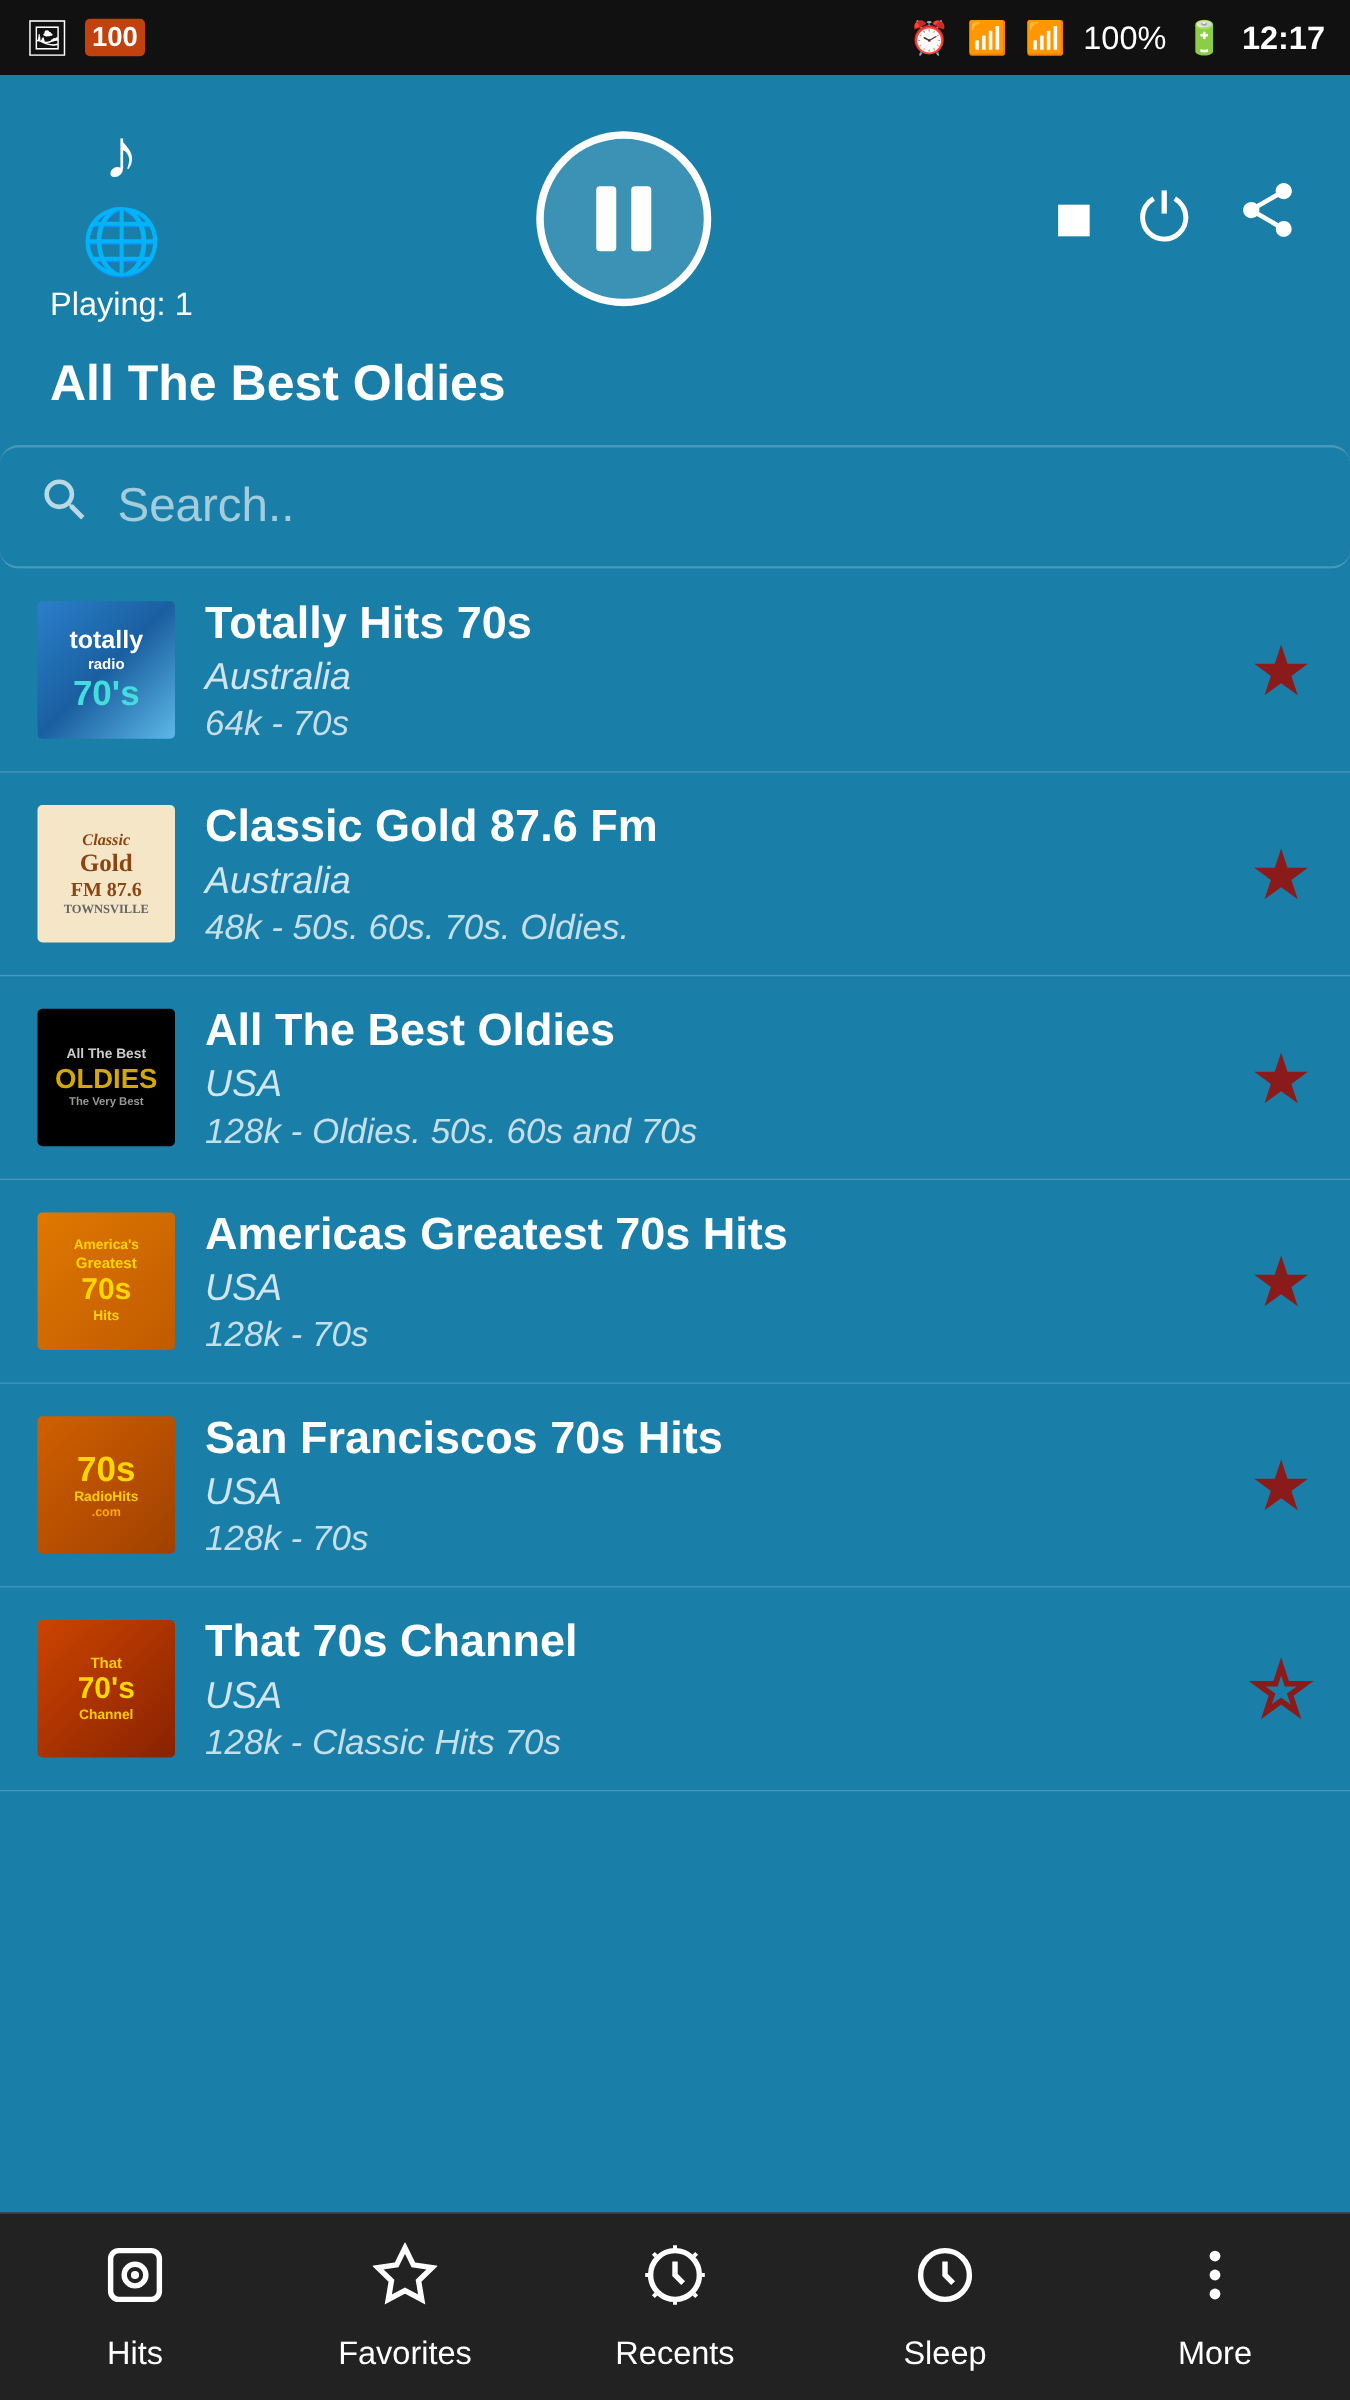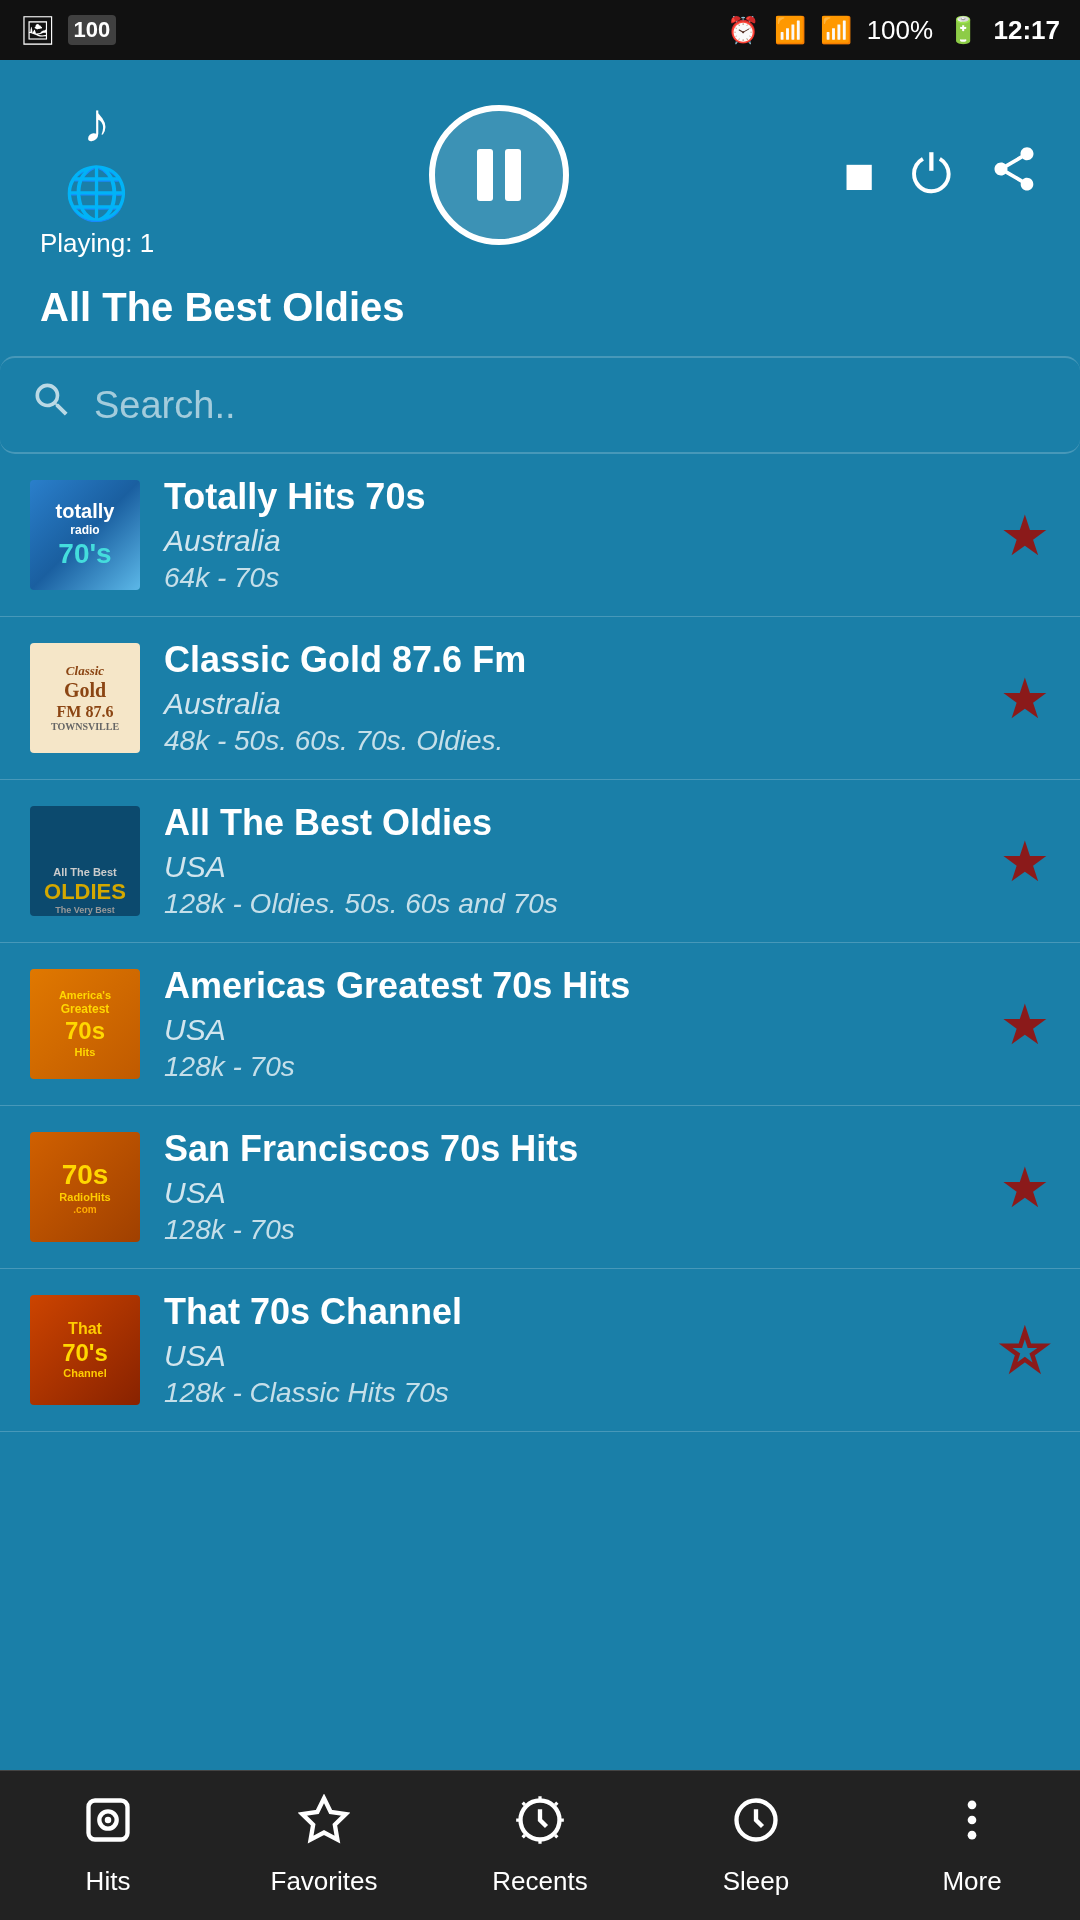--- a/index.html
+++ b/index.html
@@ -182,25 +182,24 @@
       padding: 6px;
     }
     .logo-classic {
       background: #f5e6c8;
       color: #8b4513;
       text-align: center;
       font-family: serif;
       font-size: 22px;
     }
     .logo-oldies {
-      background: #0c4a6e;
+      background: #000000;
       color: #d4a800;
       font-size: 22px;
       text-align: center;
-      align-items: flex-end;
     }
     .logo-americas {
       background: linear-gradient(135deg, #e07800, #c05a00);
       color: #ffd700;
       font-size: 18px;
       text-align: center;
     }
     .logo-sf {
       background: linear-gradient(135deg, #d06000, #a04000);
       color: #ffd700;
@@ -242,21 +241,21 @@
     .nav-label {
       font-size: 26px;
     }
   </style>
 </head>
 <body>
 
 <div class="status-bar">
   <div class="status-left">
     <span>🖼</span>
-    <span style="background:#404040;padding:2px 6px;border-radius:4px;font-size:22px;font-weight:bold;">100</span>
+    <span style="background:#c2410c;padding:2px 6px;border-radius:4px;font-size:22px;font-weight:bold;">100</span>
   </div>
   <div class="status-right">
     <span>⏰</span>
     <span>📶</span>
     <span>📶</span>
     <span>100%</span>
     <span>🔋</span>
     <span style="font-weight:bold;">12:17</span>
   </div>
 </div>
@@ -384,21 +383,21 @@
       <div class="station-name">San Franciscos 70s Hits</div>
       <div class="station-country">USA</div>
       <div class="station-bitrate">128k - 70s</div>
     </div>
     <span class="star-icon">★</span>
   </div>
 
   <div class="station-item">
     <div class="station-logo logo-that70s">
       <div style="font-size:13px;font-weight:bold;line-height:1.2;color:#ffd700;text-align:center;">
-        <div style="font-size:16px;color:#ffcc00;">That</div>
+        <div style="font-size:12px;color:#ffcc00;">That</div>
         <div style="font-size:24px;font-weight:900;color:#ffd700;">70's</div>
         <div style="font-size:11px;color:#ffcc00;">Channel</div>
       </div>
     </div>
     <div class="station-info">
       <div class="station-name">That 70s Channel</div>
       <div class="station-country">USA</div>
       <div class="station-bitrate">128k - Classic Hits 70s</div>
     </div>
     <span class="star-icon star-empty">☆</span>

